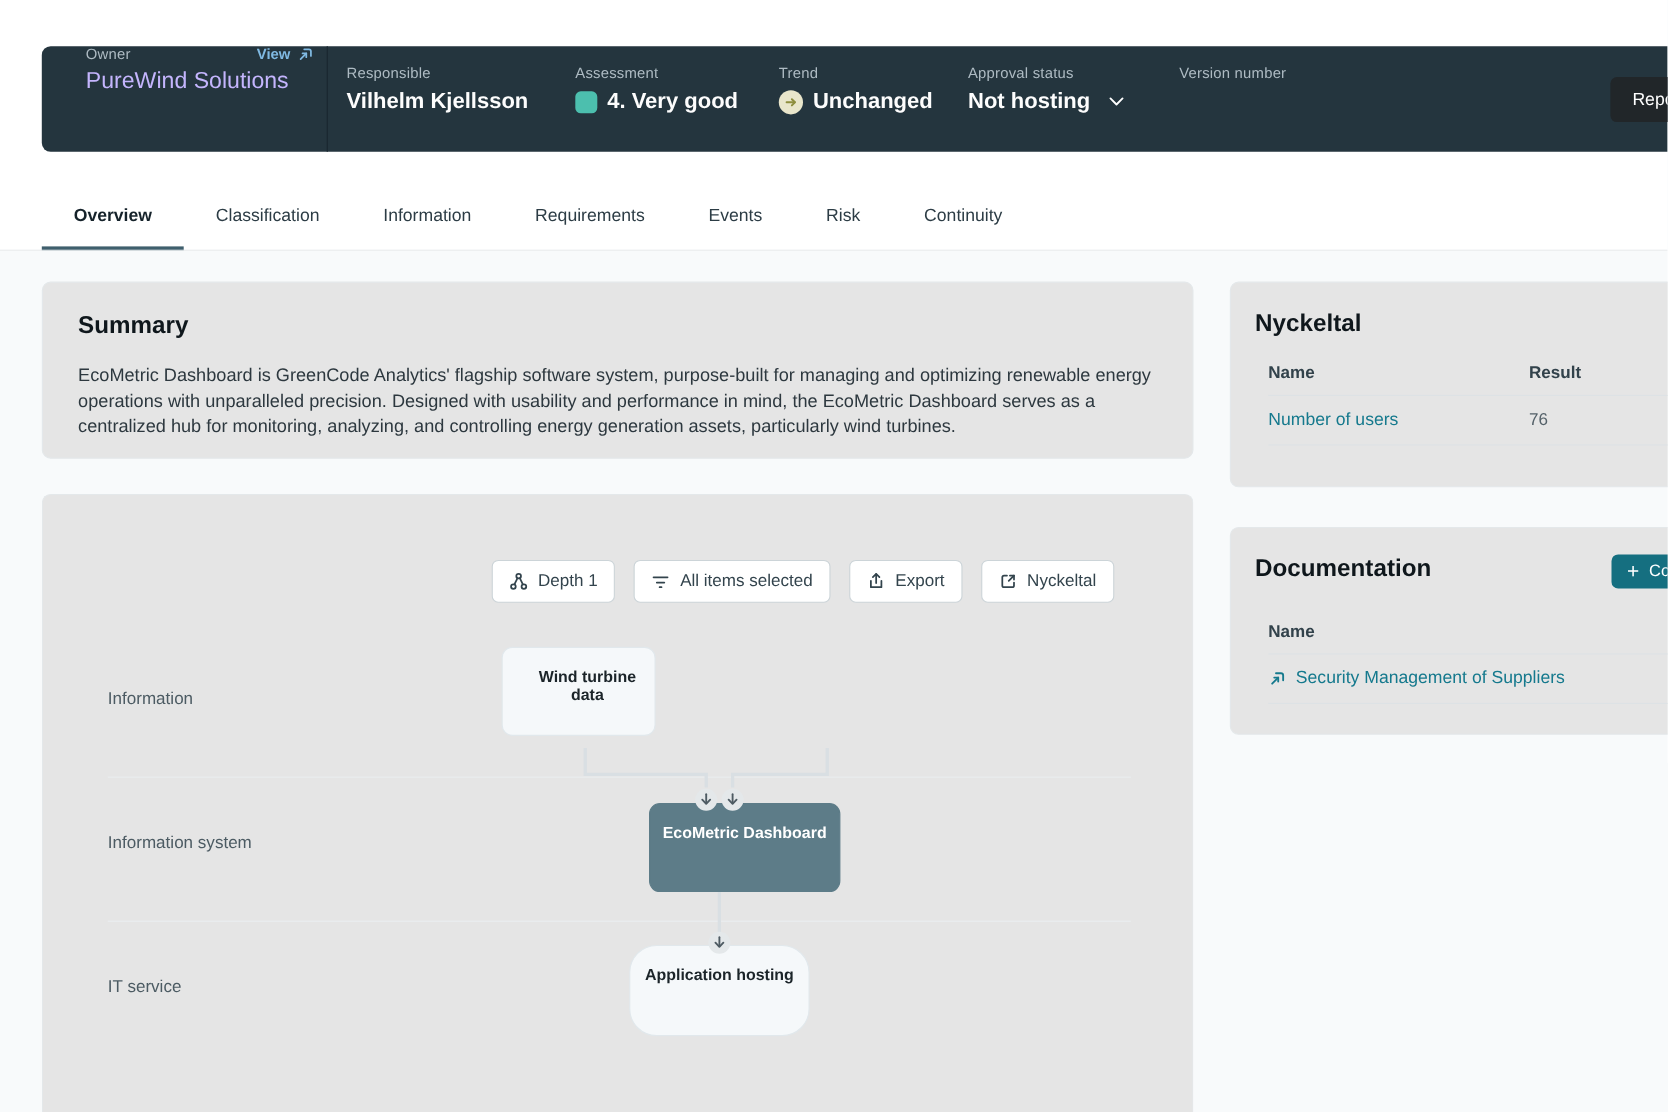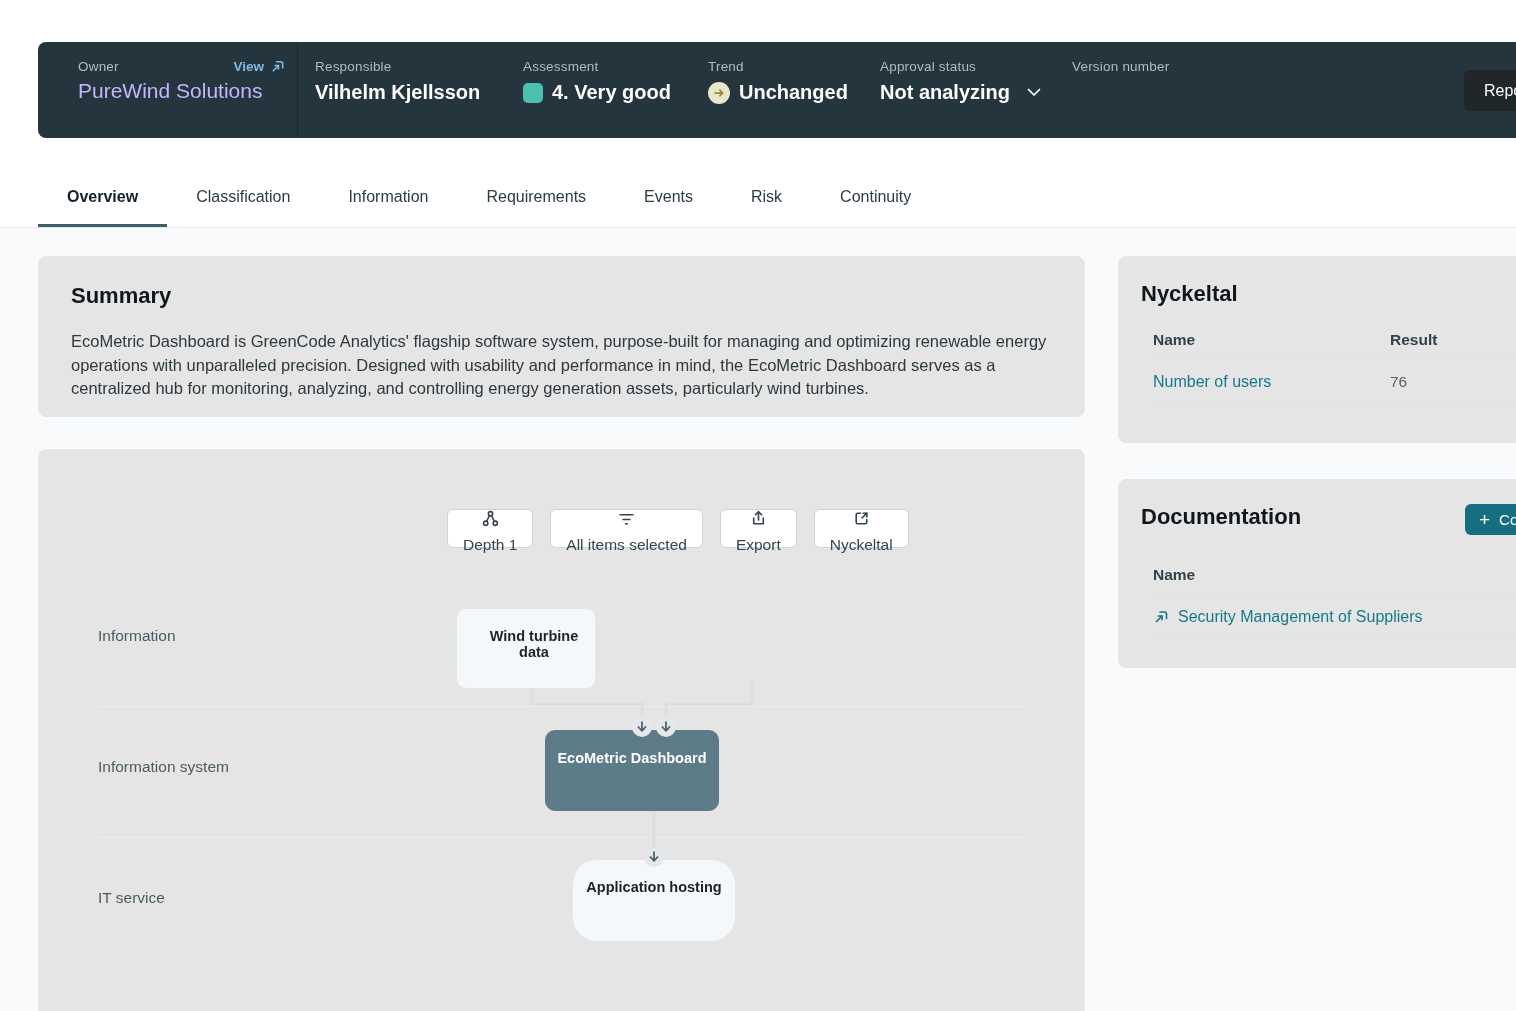--- a/index.html
+++ b/index.html
@@ -10,21 +10,21 @@
     position:relative;
     color:#1c262c;
   }
 
   
   .top-header {
     position:absolute; left:38px; top:42px; width:1478px; height:96px;
     background:#24353e; border-radius:8px 0 0 8px;
     display:flex; align-items:stretch; color:#fff;
   }
-  .hd-sec { padding-top:17px; }
+  .hd-sec { }
   .hd-owner { width:259px; padding-left:40px; padding-right:12px; }
   .hd-owner-top { display:flex; justify-content:space-between; align-items:center; }
   .hd-label { font-size:13.5px; color:#aebbc3; letter-spacing:.2px; }
   .hd-view { display:flex; align-items:center; gap:6px; color:#80bae3; font-size:13.5px; font-weight:700; cursor:pointer; }
   .hd-owner-val { margin-top:5px; font-size:21px; font-weight:400; color:#c4b5fd; }
   .hd-divider { width:1px; background:#18262e; }
   .hd-stat { padding-top:17px; }
   .hd-val { margin-top:7px; font-size:20px; font-weight:600; color:#fdfdfd; display:flex; align-items:center; gap:9px; }
   .w-resp { margin-left:17px; width:191px; }
   .w-assess { margin-left:17px; width:168px; }
@@ -55,21 +55,21 @@
   
   .summary-card { left:38px; top:256px; width:1047px; height:161px; padding:26px 32px; }
   .summary-text { margin-top:21px; width:982px; font-size:16.5px; line-height:23.5px; color:#2d383f; }
 
   
   .diagram-card { left:38px; top:449px; width:1047px; height:600px; border-bottom:none; border-radius:8px 8px 0 0; }
   .toolbar { position:absolute; left:408px; top:59px; display:flex; gap:17px; }
   .tb-btn {
     display:inline-flex; align-items:center; gap:9px; height:39px;
     background:#fff; border:1px solid #ccd4d8; border-radius:6px;
-    font-family:inherit; font-size:15.5px; color:#33444d; padding:0 15px; cursor:pointer;flex-direction:column;
+    font-family:inherit; font-size:15.5px; color:#33444d; padding:0 15px; cursor:pointer;
   }
   .lane-label { position:absolute; left:59px; font-size:15.5px; color:#4c5b63; }
   .lane-line { position:absolute; left:59px; width:930px; height:1px; background:#eaeef0; }
   .dg-node {
     position:absolute; background:#f5f8fa; border:1px solid #e1e8ec; border-radius:10px;
     font-size:14.5px; font-weight:700; color:#1b2429; text-align:center; padding-top:19px; cursor:pointer;
     z-index:2;
   }
   .dg-node.dark { background:#5d7c88; border-color:#5d7c88; color:#ffffff; }
   .dg-svg { position:absolute; left:0; top:0; z-index:1; }
@@ -139,21 +139,21 @@
             <path d="M9 4.8 L12.2 8 L9 11.2"></path>
         </svg>
       </span>
       <span>Unchanged</span>
     </div>
   </div>
 
   <div class="hd-stat w-appr">
     <div class="hd-label">Approval status</div>
     <div class="hd-val">
-      <span>Not analyzing</span>
+      <span>Not hosting</span>
       <span class="chev">
         <svg width="14" height="9" viewBox="0 0 14 9" fill="none" stroke="#ffffff" stroke-width="1.7" stroke-linecap="round" stroke-linejoin="round">
           <path d="M1.5 1.5 L7 7 L12.5 1.5"></path>
         </svg>
       </span>
     </div>
   </div>
 
   <div class="hd-stat w-ver">
     <div class="hd-label">Version number</div>
@@ -231,22 +231,22 @@
     <path d="M713 230 V254 H627 V266" fill="none" stroke="#d9dfe3" stroke-width="3"></path>
     <path d="M615 361 V398" fill="none" stroke="#d9dfe3" stroke-width="3"></path>
   </svg>
 
   <div class="lane-label" style="top:177px">Information</div>
   <div class="lane-label" style="top:308px">Information system</div>
   <div class="lane-label" style="top:439px">IT service</div>
   <div class="lane-line" style="top:256px"></div>
   <div class="lane-line" style="top:387px"></div>
 
-  <div class="dg-node" style="left:417px; top:158px; width:140px; height:81px;padding-left:16px;">Wind turbine data</div>
-  <div class="dg-node dark" style="left:506px; top:280px; width:174px; height:81px;">EcoMetric Dashboard</div>
+  <div class="dg-node" style="left:417px; top:138px; width:140px; height:81px;padding-left:16px;">Wind turbine data</div>
+  <div class="dg-node dark" style="left:551px; top:280px; width:174px; height:81px;">EcoMetric Dashboard</div>
   <div class="dg-node" style="left:533px; top:409px; width:164px; height:83px;border-radius:25px;">Application hosting</div>
 
   <svg class="dg-svg-top" width="1047" height="600" viewBox="0 0 1047 600">
     <g stroke="#4e5b63" stroke-width="1.7" stroke-linecap="round" stroke-linejoin="round" fill="none">
       <circle cx="603" cy="277" r="10" fill="#e4e8ea" stroke="none"></circle>
       <path d="M603 272 V280"></path>
         <path d="M599.4 277 L603 280.8 L606.6 277"></path>
       <circle cx="627" cy="277" r="10" fill="#e4e8ea" stroke="none"></circle>
       <path d="M627 272 V280"></path>
         <path d="M623.4 277 L627 280.8 L630.6 277"></path>

